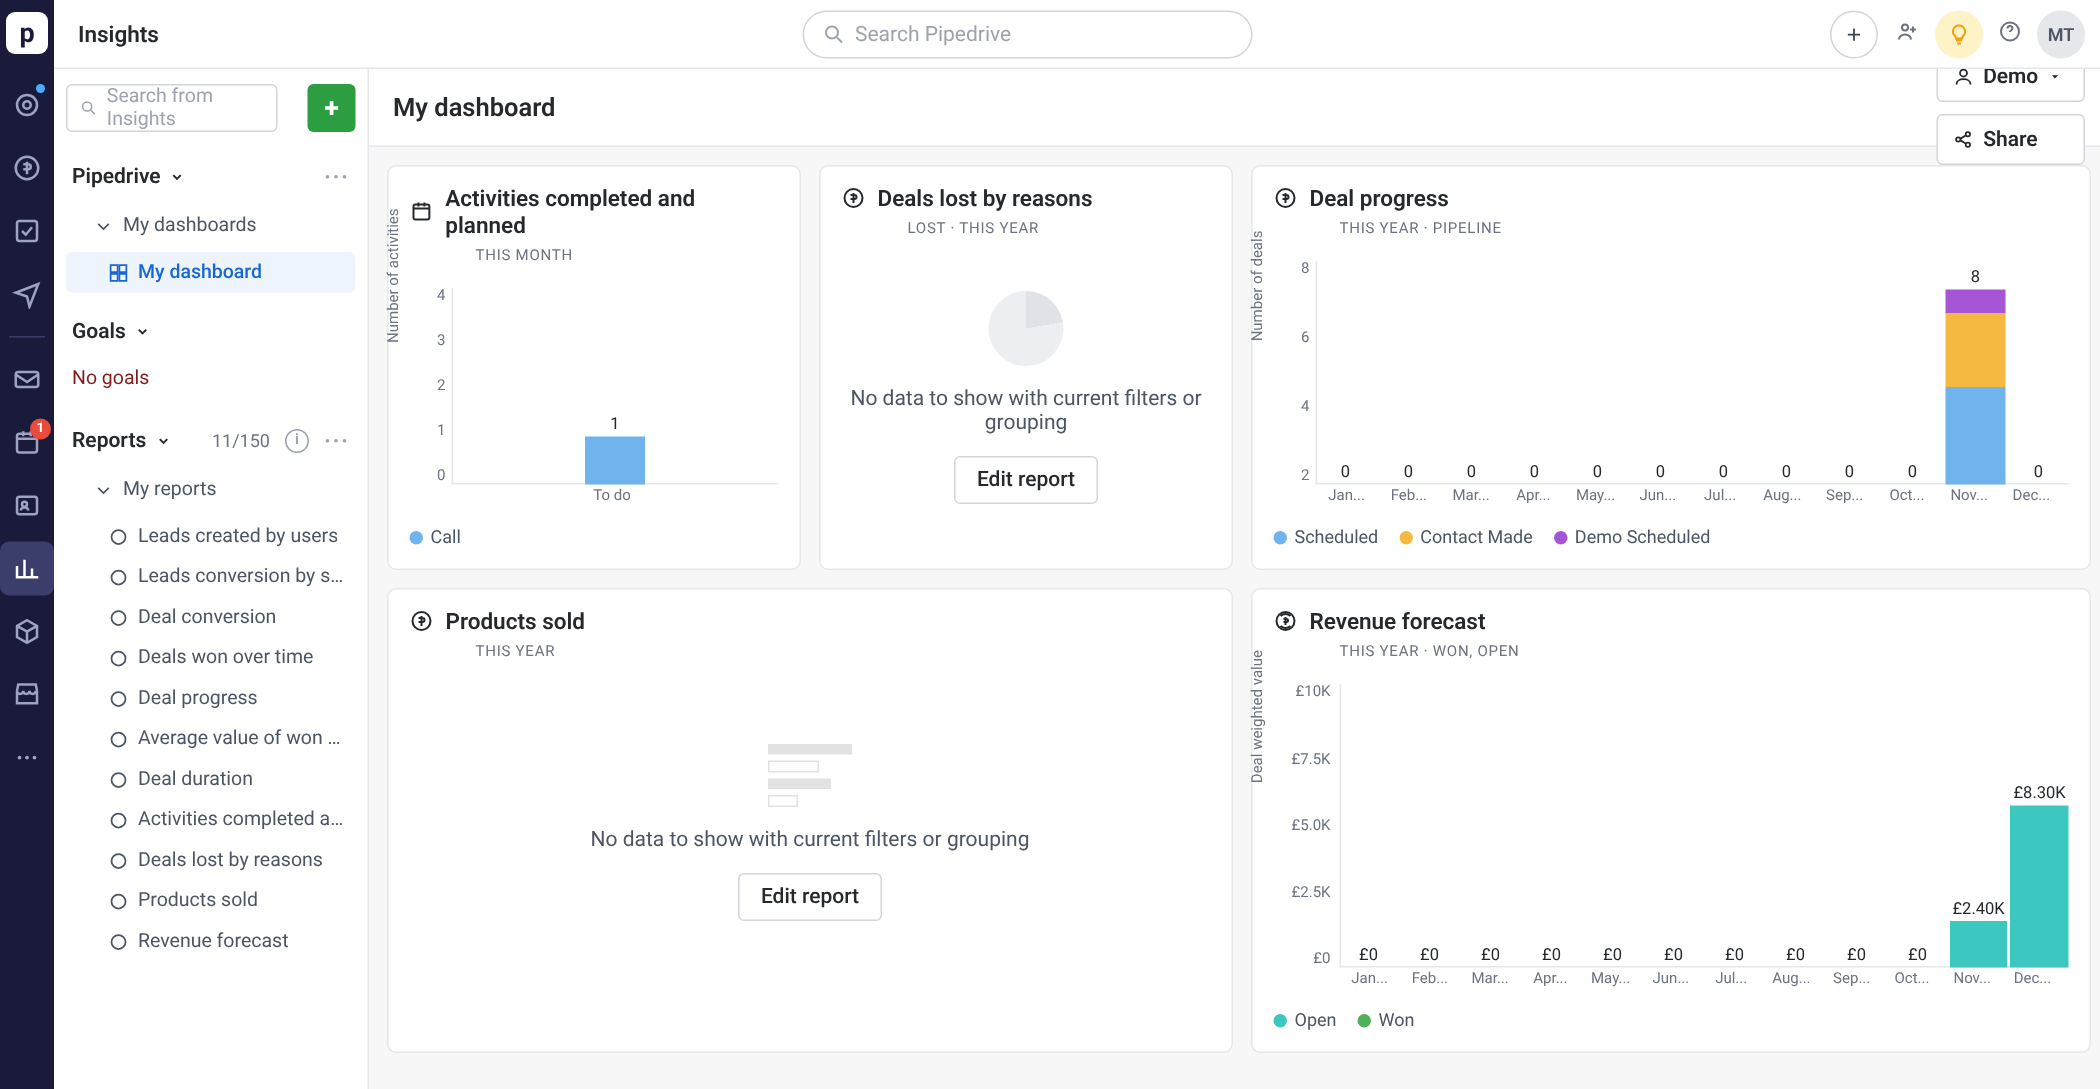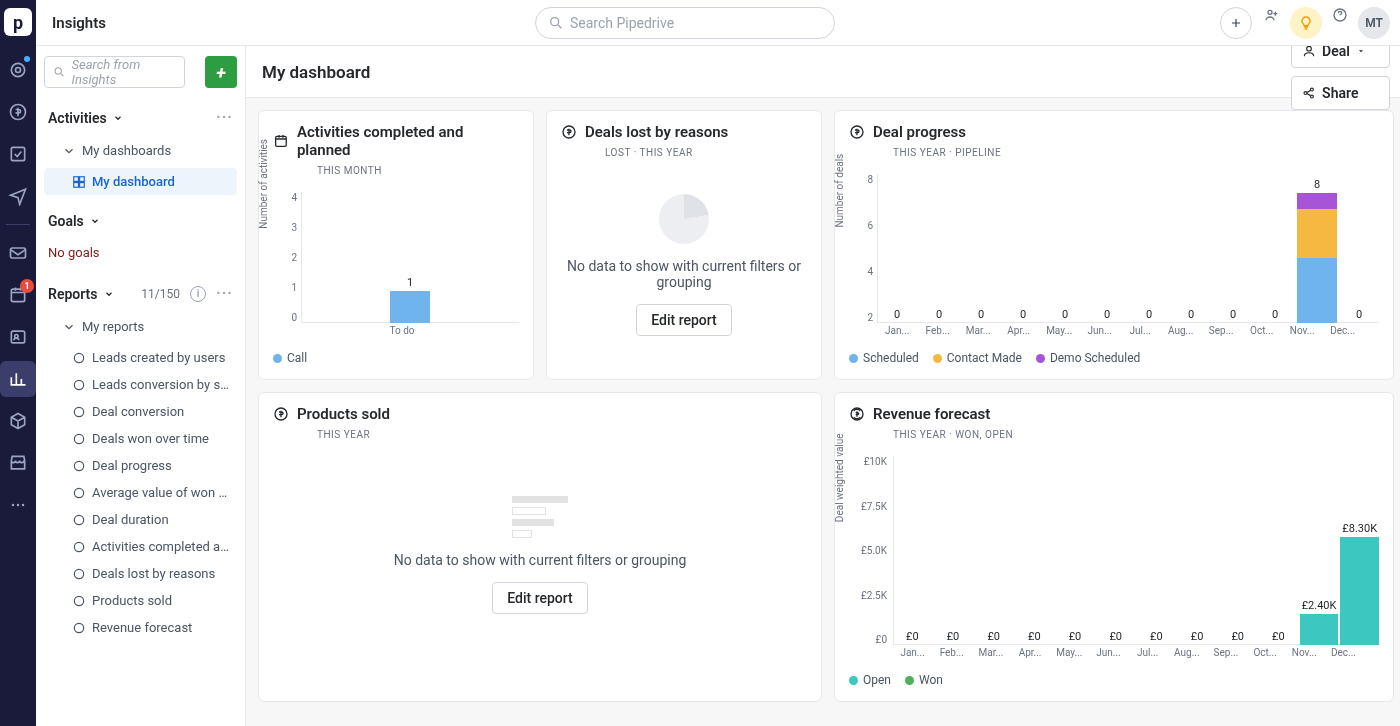--- a/index.html
+++ b/index.html
@@ -13,28 +13,28 @@
 .nav-rail .badge { position: absolute; top: 2px; right: 2px; background: #e74c3c; color: #fff; font-size: 9px; min-width: 14px; height: 14px; border-radius: 7px; display: flex; align-items: center; justify-content: center; font-weight: bold; }
 .nav-rail .dot { position: absolute; top: 4px; right: 6px; width: 6px; height: 6px; background: #4badff; border-radius: 50%; }
 
 .main { flex: 1; display: flex; flex-direction: column; }
 .topbar { height: 46px; border-bottom: 1px solid #e5e7eb; display: flex; align-items: center; padding: 0 16px; gap: 12px; }
 .topbar .title { font-size: 15px; font-weight: 600; color: #26292c; }
 .topbar .spacer-left { flex: 1; max-width: 405px; }
 .topbar .search-wrap { flex: 1; display: flex; justify-content: flex-start; }
 .topbar .search { width: 300px; height: 32px; border: 1px solid #d1d5db; border-radius: 16px; display: flex; align-items: center; padding: 0 12px; color: #9ca3af; gap: 6px; font-size: 14px; }
 .topbar .circle-btn { width: 32px; height: 32px; border-radius: 50%; border: 1px solid #d1d5db; display: flex; align-items: center; justify-content: center; cursor: pointer; color: #374151; }
-.topbar .right { display: flex; align-items: flex-start; gap: 10px; margin-left: auto; }
+.topbar .right { display: flex; align-items: center; gap: 10px; margin-left: auto; }
 .topbar .bulb { width: 32px; height: 32px; border-radius: 50%; background: #fef3c7; display: flex; align-items: center; justify-content: center; color: #f59e0b; }
 .topbar .avatar { width: 32px; height: 32px; border-radius: 50%; background: #e5e7eb; display: flex; align-items: center; justify-content: center; font-size: 12px; font-weight: 600; color: #4b5563; }
 
 .body { flex: 1; display: flex; overflow: hidden; }
 
 .sidebar { width: 210px; border-right: 1px solid #e5e7eb; padding: 10px 8px; display: flex; flex-direction: column; gap: 4px; overflow-y: auto; }
-.sidebar .search-row { display: flex; gap: 20px; margin-bottom: 10px; font-style: italic; }
+.sidebar .search-row { display: flex; gap: 20px; margin-bottom: 10px; }
 .sidebar .sb-search { flex: 1; height: 32px; border: 1px solid #d1d5db; border-radius: 4px; display: flex; align-items: center; padding: 0 8px; gap: 6px; color: #9ca3af; font-size: 13px; }
 .sidebar .add-btn { width: 32px; height: 32px; background: #2d9d41; border-radius: 4px; display: flex; align-items: center; justify-content: center; color: #fff; cursor: pointer; font-size: 18px; font-weight: bold; }
 .sidebar .section-head { display: flex; align-items: center; gap: 6px; padding: 6px 4px; font-size: 14px; font-weight: 600; color: #26292c; cursor: pointer; }
 .sidebar .section-head .more { margin-left: auto; color: #9ca3af; font-size: 16px; letter-spacing: 1px; }
 .sidebar .section-head .count { margin-left: auto; font-size: 12px; color: #6b7280; font-weight: 400; }
 .sidebar .section-head .info { width: 16px; height: 16px; border: 1px solid #9ca3af; border-radius: 50%; display: flex; align-items: center; justify-content: center; font-size: 10px; color: #9ca3af; margin-left: 4px; }
 .sidebar .tree-item { display: flex; align-items: center; gap: 6px; padding: 6px 4px 6px 18px; font-size: 13px; color: #4b5563; cursor: pointer; border-radius: 4px; }
 .sidebar .tree-item.level2 { padding-left: 28px; }
 .sidebar .tree-item.active { background: #eef4fb; color: #1866d0; font-weight: 500; }
 .sidebar .tree-item .ti-icon { width: 14px; height: 14px; flex-shrink: 0; }
@@ -71,21 +71,21 @@
 .axis-y { position: absolute; left: 0; top: 0; bottom: 20px; width: 28px; display: flex; flex-direction: column; justify-content: space-between; font-size: 10px; color: #6b7280; text-align: right; padding-right: 4px; }
 .axis-y.wide { width: 42px; }
 .y-label { position: absolute; left: -10px; top: 50%; transform: rotate(-90deg) translateX(50%); transform-origin: left; font-size: 10px; color: #6b7280; white-space: nowrap; }
 .grid-area { position: absolute; left: 28px; right: 0; top: 0; bottom: 20px; border-left: 1px solid #e5e7eb; border-bottom: 1px solid #e5e7eb; }
 .grid-area.wide-left { left: 44px; }
 .bars-row { position: absolute; left: 28px; right: 0; bottom: 20px; top: 0; display: flex; align-items: flex-end; justify-content: space-around; gap: 2px; }
 .bars-row.wide-left { left: 44px; }
 .bar-col { flex: 1; display: flex; flex-direction: column; align-items: center; gap: 2px; max-width: 40px; }
 .bar-stack { width: 100%; display: flex; flex-direction: column-reverse; }
 .bar-val { font-size: 11px; color: #26292c; }
-.x-labels { position: absolute; left: 28px; right: 16px; bottom: 0; height: 18px; display: flex; justify-content: space-around; font-size: 10px; color: #6b7280; }
+.x-labels { position: absolute; left: 28px; right: 4px; bottom: 0; height: 18px; display: flex; justify-content: space-around; font-size: 10px; color: #6b7280; }
 .x-labels.wide-left { left: 44px; }
 .x-labels span { flex: 1; text-align: center; white-space: nowrap; overflow: hidden; text-overflow: ellipsis; }
 
 .chev { width: 10px; height: 10px; }
 .ico16 { width: 16px; height: 16px; }
 .ico14 { width: 14px; height: 14px; }
 </style>
 </head>
 <body>
 
@@ -205,21 +205,21 @@
           <svg class="ico14" viewBox="0 0 24 24" fill="none" stroke="currentColor" stroke-width="2">
               <circle cx="10" cy="10" r="6"></circle>
               <path d="M15 15l5 5"></path>
             </svg>
           <span>Search from Insights</span>
         </div>
         <div class="add-btn">+</div>
       </div>
 
       <div class="section-head">
-        <span>Activities</span>
+        <span>Pipedrive</span>
         <svg class="chev" viewBox="0 0 24 24" fill="none" stroke="currentColor" stroke-width="3">
             <path d="M6 9l6 6 6-6"></path>
           </svg>
         <span class="more">···</span>
       </div>
       <div class="tree-item">
         <svg class="ti-icon" viewBox="0 0 24 24" fill="none" stroke="currentColor" stroke-width="2">
             <path d="M6 9l6 6 6-6"></path>
           </svg>
         <span class="label">My dashboards</span>
@@ -339,21 +339,21 @@
             <span>Period</span>
             <svg class="chev" viewBox="0 0 24 24" fill="currentColor">
                 <path d="M7 10l5 5 5-5z"></path>
               </svg>
           </div>
           <div class="btn">
             <svg class="ico14" viewBox="0 0 24 24" fill="none" stroke="currentColor" stroke-width="2">
                 <circle cx="12" cy="8" r="4"></circle>
                 <path d="M4 21c0-4 4-6 8-6s8 2 8 6"></path>
               </svg>
-            <span>Deal</span>
+            <span>Demo</span>
             <svg class="chev" viewBox="0 0 24 24" fill="currentColor">
                 <path d="M7 10l5 5 5-5z"></path>
               </svg>
           </div>
           <div class="btn">
             <svg class="ico14" viewBox="0 0 24 24" fill="none" stroke="currentColor" stroke-width="2">
                 <circle cx="6" cy="12" r="2.5"></circle>
                 <circle cx="17" cy="6" r="2.5"></circle>
                 <circle cx="17" cy="18" r="2.5"></circle>
                 <path d="M8.5 11l6-3.5M8.5 13l6 3.5"></path>

